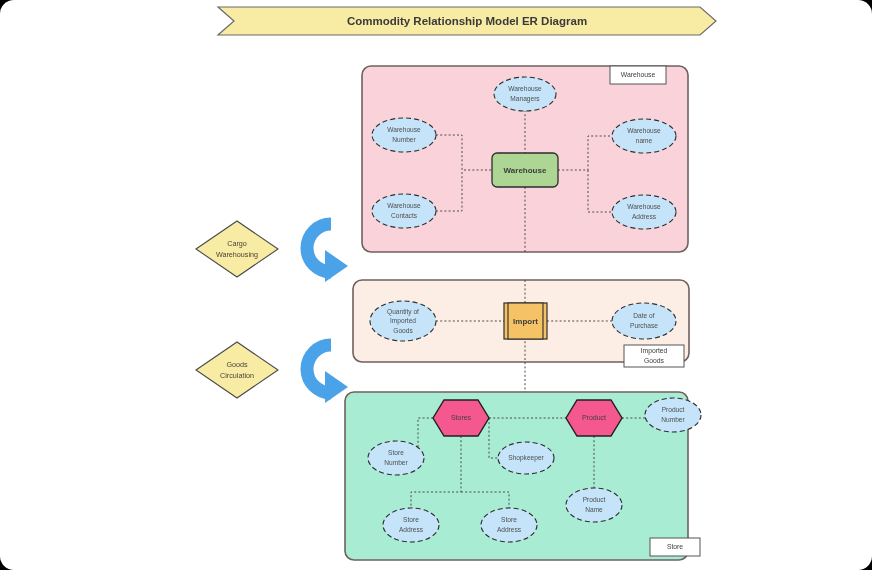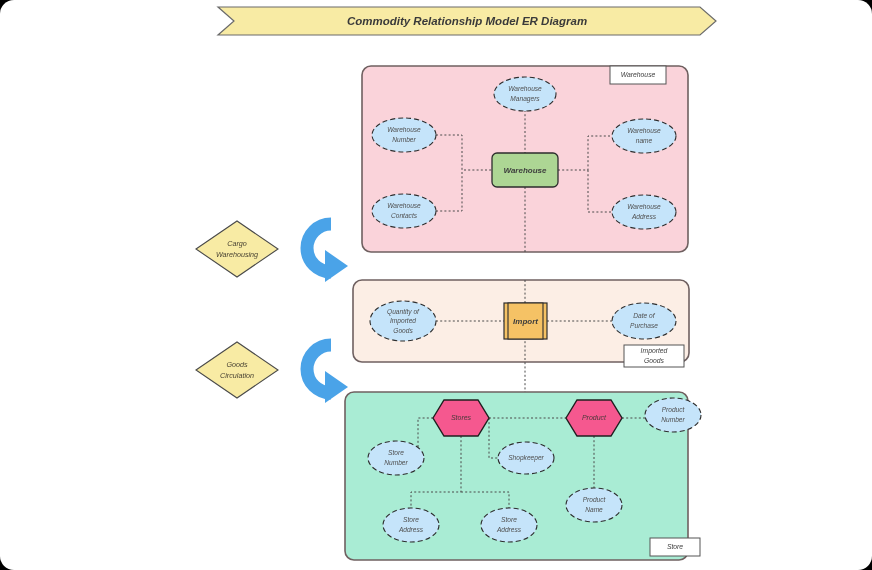--- a/index.html
+++ b/index.html
@@ -13,21 +13,20 @@
     overflow: hidden;
     font-family: "Liberation Sans", sans-serif;
   }
   #canvas {
     position: relative;
     width: 872px;
     height: 570px;
     background: #ffffff;
     border-radius: 14px;
     overflow: hidden;
-    font-style: italic;
   }
   svg.diagram {
     position: absolute;
     left: 0;
     top: 0;
     width: 872px;
     height: 570px;
   }
   text {
     font-family: "Liberation Sans", sans-serif;

